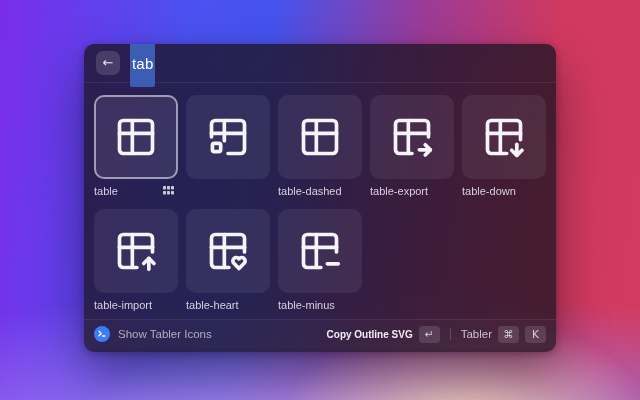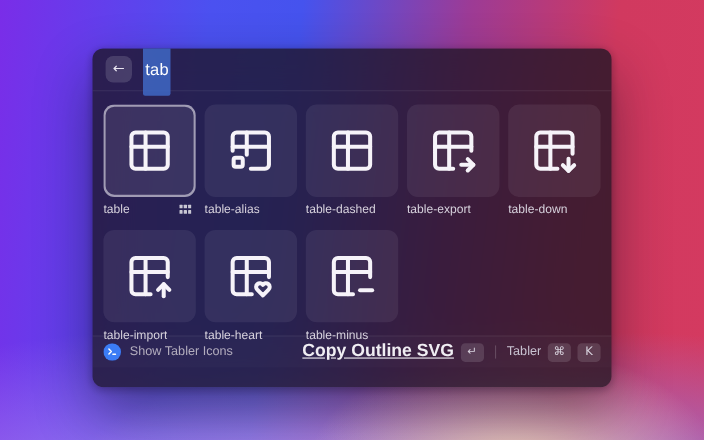--- a/index.html
+++ b/index.html
@@ -54,29 +54,29 @@
     background:rgba(255,255,255,0.09);
   }
   .cell svg{width:44px;height:44px;fill:none;stroke:#f6f3f9;stroke-width:2;stroke-linecap:round;stroke-linejoin:round;}
   .labelrow{display:flex;align-items:center;margin-top:5px;height:13px;}
   .label{
     font-size:11px;color:#d6d1dc;white-space:nowrap;overflow:hidden;text-overflow:ellipsis;
   }
   .variants{margin-left:auto;display:inline-flex;}
   
   .footer{
-    position:absolute;left:0;right:0;bottom:18px;height:28px;
+    position:absolute;left:0;right:0;bottom:4px;height:28px;
     border-top:1px solid rgba(255,255,255,0.08);
     display:flex;align-items:center;padding:0 10px;
     background:rgba(255,255,255,0.02);
   }
   .f-left{display:flex;align-items:center;gap:8px;}
   .app{font-size:11.5px;color:#b3adbe;}
   .f-right{margin-left:auto;display:flex;align-items:center;}
-  .primary{font-size:16px;font-weight:600;color:#f0eef3;cursor:pointer;text-decoration:underline;}
+  .primary{font-size:10px;font-weight:600;color:#f0eef3;cursor:pointer;}
   .kbd{
     min-width:13px;height:17px;padding:0 4px;margin-left:6px;
     background:rgba(255,255,255,0.13);border-radius:4px;
     color:#d8d3de;font-size:10.5px;line-height:17px;text-align:center;
     font-family:"DejaVu Sans",sans-serif;
   }
   .vdiv{width:1px;height:12px;background:rgba(255,255,255,0.18);margin:0 10px;}
   .actions{font-size:11.5px;font-weight:500;color:#c9c3d2;cursor:pointer;}
   .logo{display:inline-flex;}
 </style>
@@ -120,23 +120,20 @@
         </div>
         <div class="item">
           <div class="cell">
             <svg viewBox="0 0 24 24">
               <path d="M3 12V5a2 2 0 0 1 2-2h14a2 2 0 0 1 2 2v14a2 2 0 0 1-2 2h-7"></path>
               <path d="M3 10h18"></path>
               <path d="M10 3v11"></path>
               <path d="M3.5 16.5a1 1 0 0 1 1-1H7a1 1 0 0 1 1 1V19a1 1 0 0 1-1 1H4.5a1 1 0 0 1-1-1z"></path>
             </svg>
           </div>
-          <div class="labelrow">
-            <span class="label">table-alias</span>
-          </div>
         </div>
         <div class="item">
           <div class="cell">
             <svg viewBox="0 0 24 24">
               <path d="M3 5a2 2 0 0 1 2-2h14a2 2 0 0 1 2 2v14a2 2 0 0 1-2 2H5a2 2 0 0 1-2-2z"></path>
               <path d="M3 10h18"></path>
               <path d="M10 3v18"></path>
             </svg>
           </div>
           <div class="labelrow">

